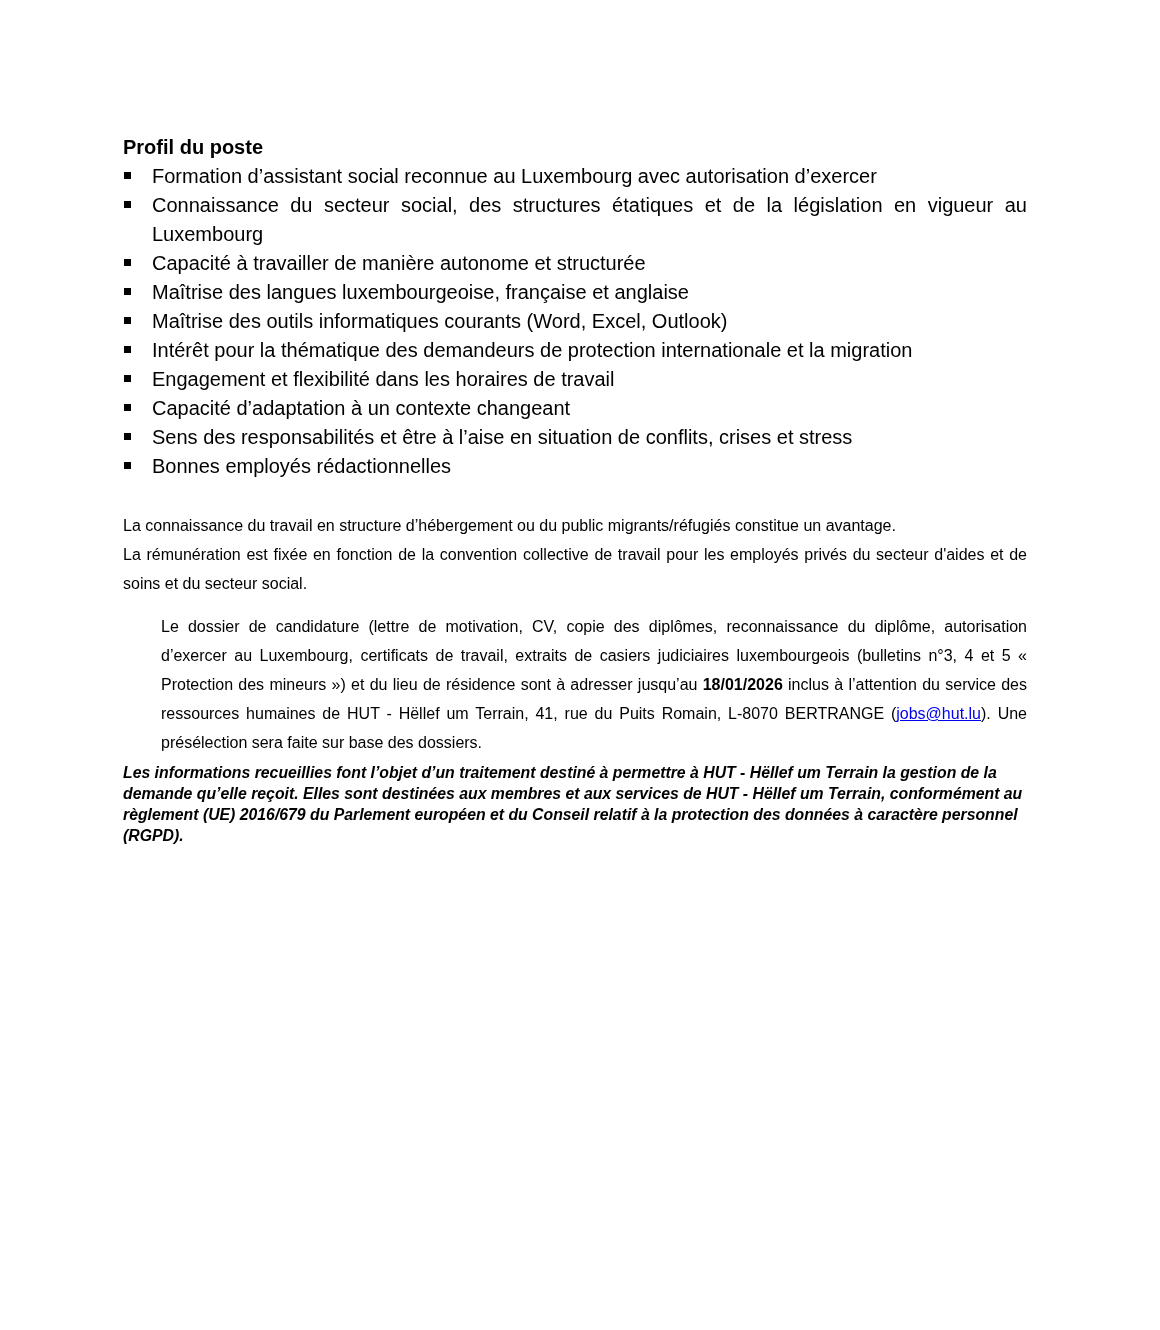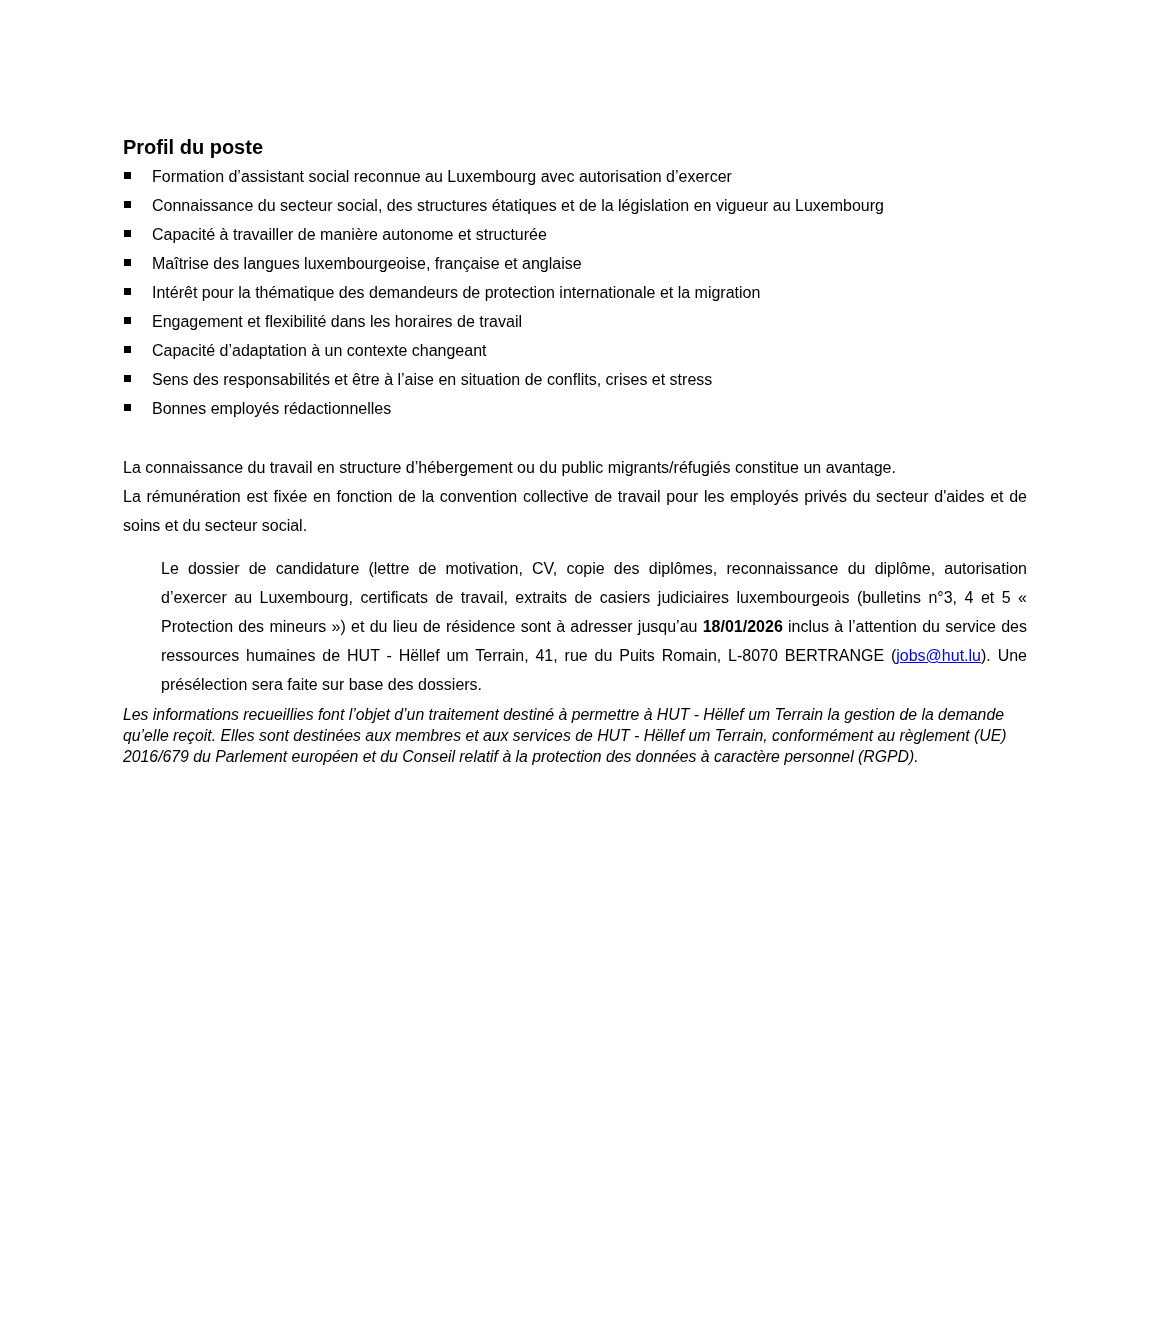--- a/index.html
+++ b/index.html
@@ -29,21 +29,21 @@
     margin: 0;
   }
   ul.bullets {
     list-style: none;
     margin: 0;
     padding: 0;
   }
   ul.bullets li {
     position: relative;
     padding-left: 29px;
-    font-size: 16px;
+    font-size: 20px;
     line-height: 29px;
     text-align: justify;
   }
   .bullet-marker {
     position: absolute;
     left: 1px;
     top: 10px;
     width: 7px;
     height: 7px;
     background: #000000;
@@ -53,21 +53,21 @@
     line-height: 29px;
     text-align: justify;
     margin: 0;
   }
   p.par-advantage { margin-top: 30px; }
   p.par-remuneration { }
   p.par-dossier { margin-top: 14px; margin-left: 38px; }
   p.fine-print {
     font-size: 15.8px;
     line-height: 21px;
-    font-weight: normal;
+    font-weight: bold;
     font-style: italic;
     text-align: left;
     margin: 5px 0 0 0;
   }
   .email-link {
     color: #0000EE;
     text-decoration: underline;
     cursor: pointer;
   }
   strong.deadline { font-weight: bold; }
@@ -92,20 +92,24 @@
       <li>
         <span class="bullet-marker"></span>
         <span>Capacité à travailler de manière autonome et structurée</span>
       </li>
       <li>
         <span class="bullet-marker"></span>
         <span>Maîtrise des langues luxembourgeoise, française et anglaise</span>
       </li>
       <li>
         <span class="bullet-marker"></span>
+        <span>Maîtrise des outils informatiques courants (Word, Excel, Outlook)</span>
+      </li>
+      <li>
+        <span class="bullet-marker"></span>
         <span>Intérêt pour la thématique des demandeurs de protection internationale et la migration</span>
       </li>
       <li>
         <span class="bullet-marker"></span>
         <span>Engagement et flexibilité dans les horaires de travail</span>
       </li>
       <li>
         <span class="bullet-marker"></span>
         <span>Capacité d’adaptation à un contexte changeant</span>
       </li>

